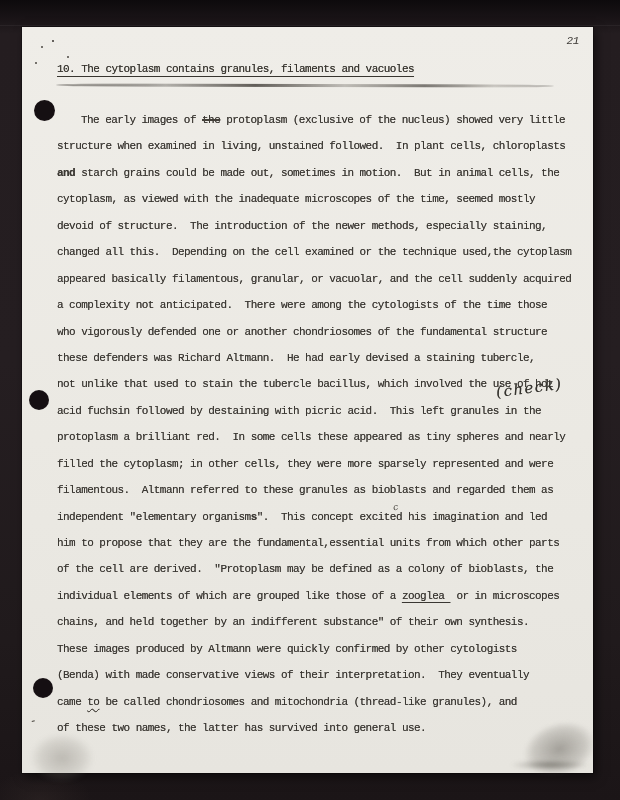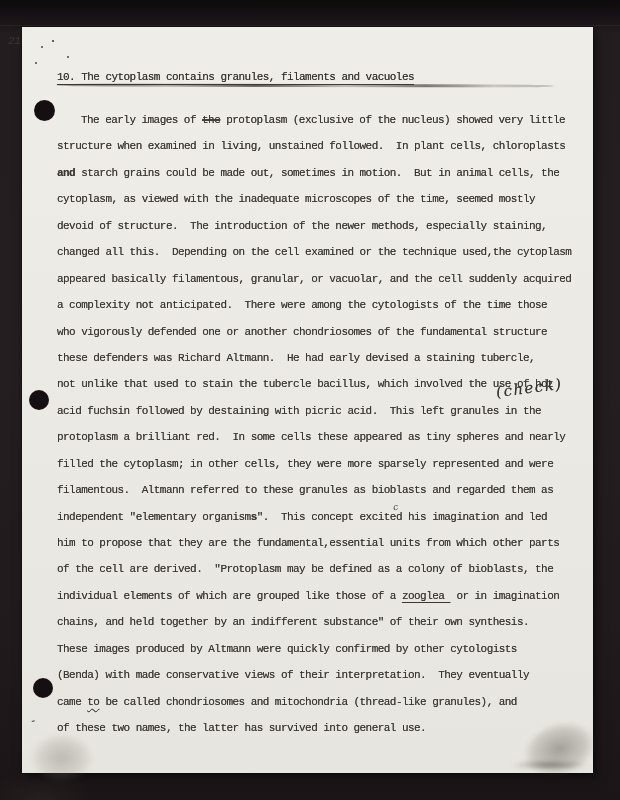--- a/index.html
+++ b/index.html
@@ -10,26 +10,26 @@
   }
   .bg-seam{position:absolute;left:0;top:25px;width:620px;height:1px;background:rgba(255,255,255,0.05);}
   .bg-glow{position:absolute;left:-30px;top:760px;width:140px;height:80px;border-radius:50%;
     background:radial-gradient(closest-side,rgba(120,100,90,0.12),transparent 75%);}
   .paper{
     position:absolute;left:22px;top:27px;width:571px;height:746px;
     background:linear-gradient(180deg,#efede8 0%,#ebe9e3 55%,#e7e5df 100%);
     box-shadow:0 0 0 1px rgba(0,0,0,0.25),3px 4px 10px rgba(0,0,0,0.55);
   }
   .page-number{
-    position:absolute;top:8px;left:0;width:100%;text-align:left;
+    position:absolute;top:8px;left:0;width:100%;text-align:right;
     transform:translateX(-14px);
     font-size:11px;letter-spacing:-0.3px;color:#3c3935;font-style:italic;
   }
   .heading{
-    position:absolute;top:44px;left:35px;white-space:pre;
+    position:absolute;top:36px;left:35px;white-space:pre;
     font-size:11px;letter-spacing:-0.55px;color:#38352f;
     text-decoration:underline;text-underline-offset:3.5px;text-decoration-thickness:1px;
     text-shadow:0 0 0.5px rgba(50,47,42,0.75);
   }
   .hand-underline{
     position:absolute;top:57px;left:34px;width:498px;height:3px;
     background:linear-gradient(90deg,rgba(62,58,53,0.85),rgba(62,58,53,0.35) 22%,rgba(62,58,53,0.8) 40%,rgba(80,75,68,0.3) 58%,rgba(62,58,53,0.65) 74%,rgba(90,84,76,0.3) 88%,rgba(62,58,53,0.55));
     border-radius:60%/100%;transform:rotate(0.12deg);filter:blur(0.4px);
   }
   .body-text{position:absolute;top:64px;left:35px;right:18px;}
@@ -105,21 +105,21 @@
       <div class="line"><span>who vigorously defended one or another chondriosomes of the fundamental structure</span></div>
       <div class="line"><span>these defenders was Richard Altmann.  He had early devised a staining tubercle,</span></div>
       <div class="line"><span>not unlike that used to stain the tubercle bacillus, which involved the use of hot</span></div>
       <div class="line"><span>acid fuchsin followed by destaining with picric acid.  This left granules in the</span></div>
       <div class="line"><span>protoplasm a brilliant red.  In some cells these appeared as tiny spheres and nearly</span></div>
       <div class="line"><span>filled the cytoplasm; in other cells, they were more sparsely represented and were</span></div>
       <div class="line"><span>filamentous.  Altmann referred to these granules as bioblasts and regarded them as</span></div>
       <div class="line"><span>independent "elementary organism</span><span class="bold">s</span><span>".  This concept excited his imagination and led</span></div>
       <div class="line"><span>him to propose that they are the fundamental,essential units from which other parts</span></div>
       <div class="line"><span>of the cell are derived.  "Protoplasm may be defined as a colony of bioblasts, the</span></div>
-      <div class="line"><span>individual elements of which are grouped like those of a </span><span class="u">zooglea </span><span> or in imagination</span></div>
+      <div class="line"><span>individual elements of which are grouped like those of a </span><span class="u">zooglea </span><span> or in microscopes</span></div>
       <div class="line"><span>chains, and held together by an indifferent substance" of their own synthesis.</span></div>
       <div class="line"><span>These images produced by Altmann were quickly confirmed by other cytologists</span></div>
       <div class="line"><span>(Benda) with made conservative views of their interpretation.  They eventually</span></div>
       <div class="line"><span>came </span><span class="wavy">to</span><span> be called chondriosomes and mitochondria (thread-like granules), and</span></div>
       <div class="line"><span>of these two names, the latter has survived into general use.</span></div>
     </div>
 
   <div class="annotation check-note">(check)</div>
   <div class="annotation bioblast-mark">c</div>
   <div class="annotation margin-dash">-</div>

